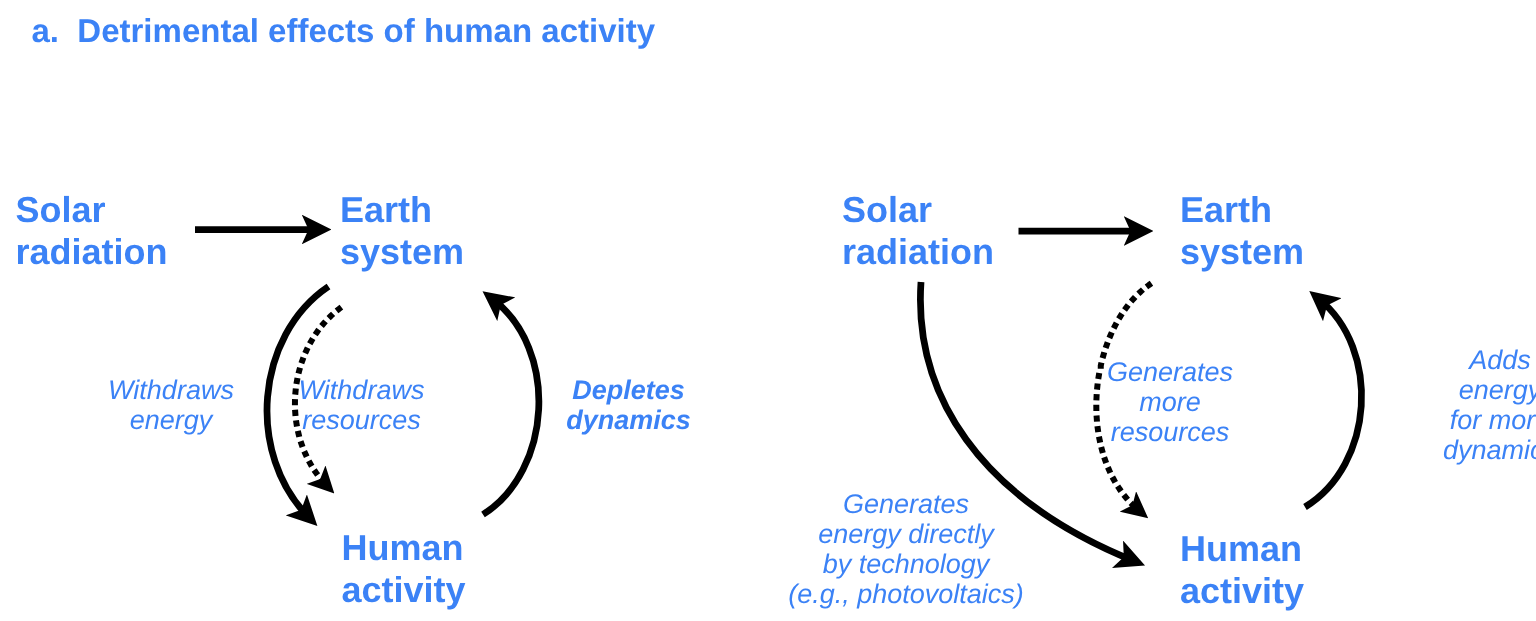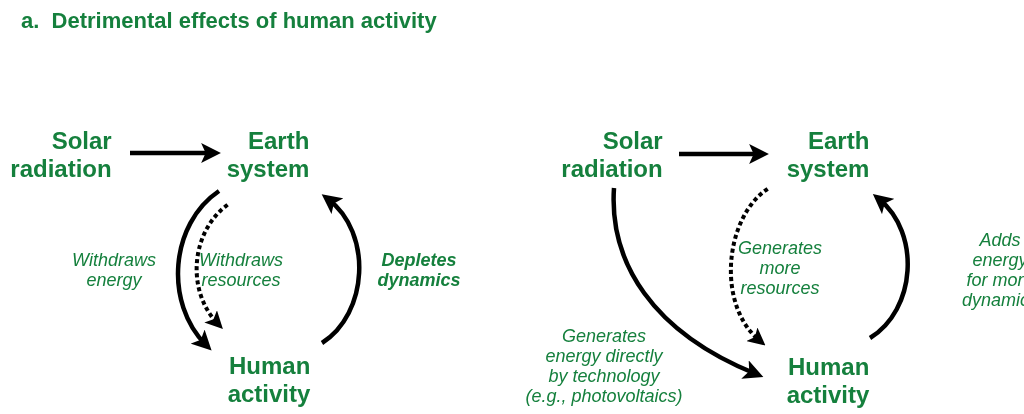--- a/index.html
+++ b/index.html
@@ -3,40 +3,40 @@
 <meta charset="utf-8">
 <style>
   html, body { margin: 0; padding: 0; background: #ffffff; }
   .canvas {
     position: relative;
     width: 1024px;
     height: 414px;
     background: #ffffff;
     overflow: hidden;
     font-family: "Liberation Sans", sans-serif;
-    color: #15803d;
+    color: #3b82f6;
   }
   .arrow-layer { position: absolute; left: 0; top: 0; width: 1024px; height: 414px; }
   .solid-edge { fill: none; stroke: #000000; stroke-width: 4.5; marker-end: url(#ah); }
   .dotted-edge {
     fill: none; stroke: #000000; stroke-width: 4;
     stroke-dasharray: 0.1 7; stroke-linecap: square;
     marker-end: url(#ah);
   }
   .ptitle {
     position: absolute;
     font-size: 22px;
     font-weight: bold;
     line-height: 24px;
     white-space: pre;
   }
   .node {
     position: absolute;
     transform: translateX(-50%);
-    text-align: right;
+    text-align: left;
     font-size: 24px;
     font-weight: bold;
     line-height: 28px;
     white-space: pre-line;
   }
   .elabel {
     position: absolute;
     transform: translateX(-50%);
     text-align: center;
     font-size: 18px;

